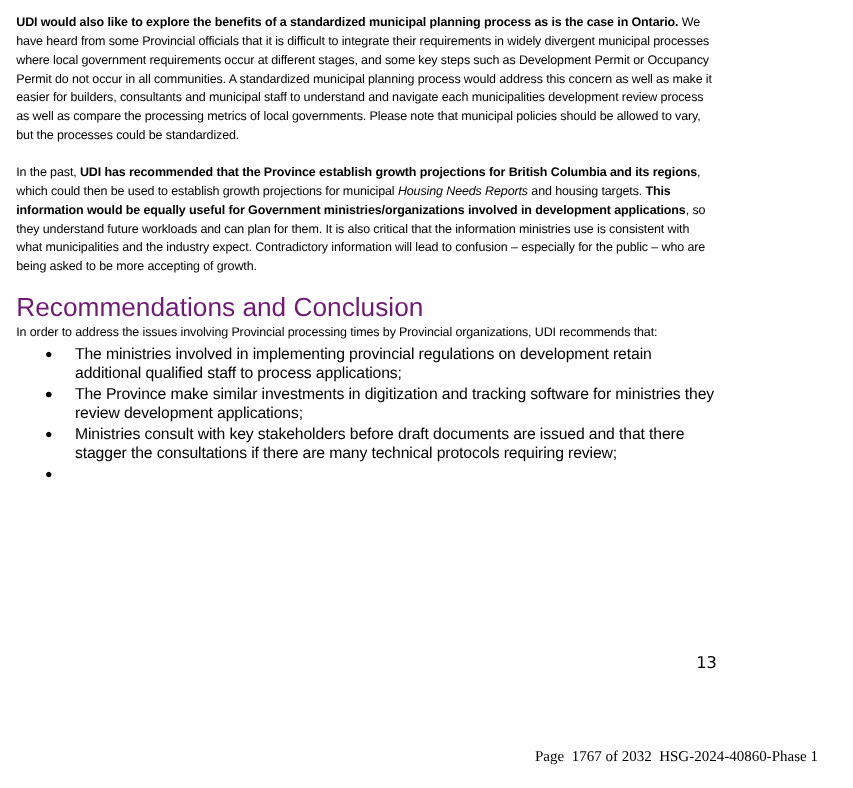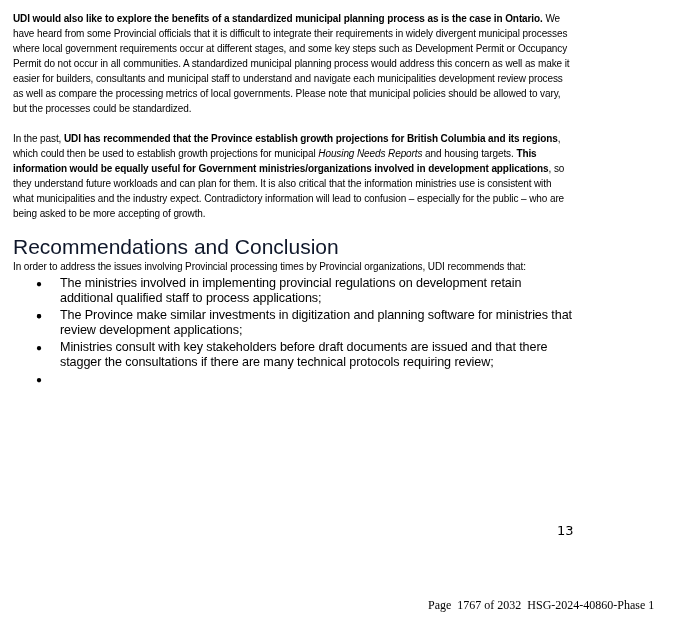--- a/index.html
+++ b/index.html
@@ -18,27 +18,27 @@
   .footer { position: absolute; left: 428px; top: 598px; font-family: "Liberation Serif", serif; font-size: 12px; white-space: pre; }
 </style>
 </head>
 <body>
 
 <div class="page">
   <p><b>UDI would also like to explore the benefits of a standardized municipal planning process as is the case in Ontario.</b><span> We have heard from some Provincial officials that it is difficult to integrate their requirements in widely divergent municipal processes where local government requirements occur at different stages, and some key steps such as Development Permit or Occupancy Permit do not occur in all communities. A standardized municipal planning process would address this concern as well as make it easier for builders, consultants and municipal staff to understand and navigate each municipalities development review process as well as compare the processing metrics of local governments. Please note that municipal policies should be allowed to vary, but the processes could be standardized.</span></p>
 
   <p class="para2"><span>In the past, </span><b>UDI has recommended that the Province establish growth projections for British Columbia and its regions</b><span>, which could then be used to establish growth projections for municipal </span><i>Housing Needs Reports</i><span> and housing targets. </span><b>This information would be equally useful for Government ministries/organizations involved in development applications</b><span>, so they understand future workloads and can plan for them. It is also critical that the information ministries use is consistent with what municipalities and the industry expect. Contradictory information will lead to confusion – especially for the public – who are being asked to be more accepting of growth.</span></p>
 
-  <h2 style="color: #0f172a;">Recommendations and Conclusion</h2>
+  <h2 style="color: #701a75;">Recommendations and Conclusion</h2>
 
   <p>In order to address the issues involving Provincial processing times by Provincial organizations, UDI recommends that:</p>
 
   <ul>
     <li><span class="bullet">●</span><span>The ministries involved in implementing provincial regulations on development retain additional qualified staff to process applications;</span></li>
     <li><span class="bullet">●</span></li>
-    <li><span class="bullet">●</span><span>The Province make similar investments in digitization and planning software for ministries that review development applications;</span></li>
+    <li><span class="bullet">●</span><span>The Province make similar investments in digitization and tracking software for ministries they review development applications;</span></li>
     <li><span class="bullet">●</span><span>Ministries consult with key stakeholders before draft documents are issued and that there stagger the consultations if there are many technical protocols requiring review;</span></li>
     <li><span class="bullet">●</span></li>
   </ul>
 </div>
 
 <div class="pagenum">13</div>
 <div class="footer">Page  1767 of 2032  HSG-2024-40860-Phase 1</div>
 
 </body></html>

